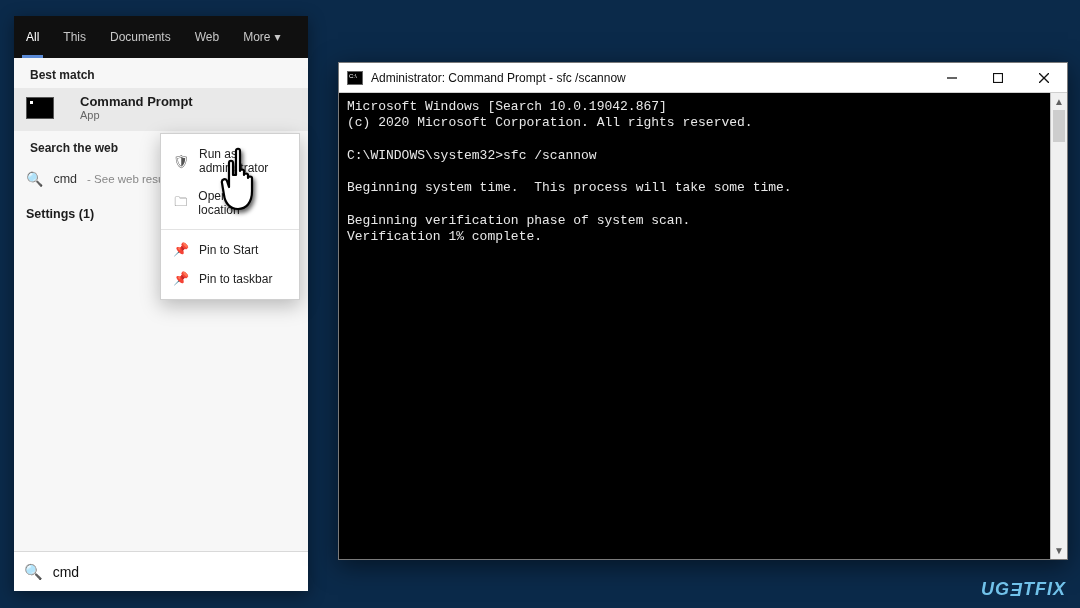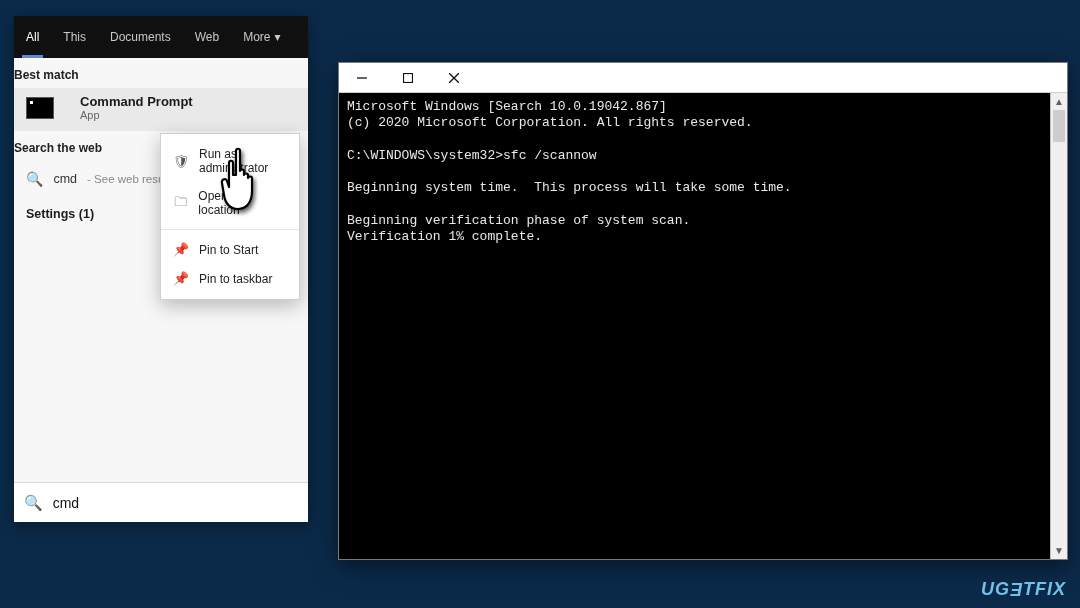--- a/index.html
+++ b/index.html
@@ -2,39 +2,39 @@
 <html><head>
 <meta charset="utf-8">
 <style>
   * { box-sizing: border-box; margin: 0; padding: 0; }
   html, body { width: 1080px; height: 608px; overflow: hidden; font-family: "Segoe UI", Arial, sans-serif; }
   body { background: #0b2a4a; position: relative; }
 
   
   .search-panel {
     position: absolute; left: 14px; top: 16px;
-    width: 294px; height: 506px;
+    width: 294px; height: 575px;
     background: #ffffff;
     box-shadow: 0 4px 16px rgba(0,0,0,0.4);
     display: flex; flex-direction: column;
   }
   .tabs {
     background: #101010; color: #d0d0d0;
     height: 42px; display: flex; align-items: center;
     font-size: 12px;
   }
   .tab { padding: 0 12px; height: 42px; display:flex; align-items:center; cursor:pointer; color:#c8c8c8;}
   .tab.active { color:#fff; position:relative;}
   .tab.active::after{
     content:""; position:absolute; left:8px; right:8px; bottom:0;
     height:3px; background:#5a8ad6;
   }
   .tab .chev { margin-left:4px; }
   .body-area { flex:1; background:#f7f7f7; position:relative; color:#1b1b1b; font-size:12.5px;}
-  .section-label{ padding:10px 0 6px; color:#222; font-weight:600; font-size:12px;}
+  .section-label{ padding:10px 16px 6px; color:#222; font-weight:600; font-size:12px;}
   .best-match{
     display:flex; align-items:center; gap:26px; padding:6px 12px 10px;
     background:#e9e9e9;
   }
   .cmd-icon{ width:28px; height:22px; background:#000; border:1px solid #555; position:relative;}
   .cmd-icon::before{content:""; position:absolute; left:3px; top:3px; width:3px; height:3px; background:#fff;}
   .bm-title{ font-size:13px; font-weight:600; }
   .bm-sub{ font-size:11px; color:#666;}
   .web-row{ display:flex; align-items:center; justify-content:space-between; padding:10px 12px; color:#333;}
   .web-left{ display:flex; align-items:center; gap:10px;}
@@ -185,20 +185,24 @@
     <span>Pin to taskbar</span>
   </div>
 </div>
 
 <svg class="cursor-hand" width="60" height="70" viewBox="0 0 60 70">
   <path d="M20 6 C20 3 24 3 24 6 L24 26 C24 24 28 24 28 26 L28 30 C28 28 32 28 32 30 L32 33 C32 31 36 31 36 33 L36 46 C36 58 30 64 22 64 C14 64 9 58 8 50 L6 38 C5 34 10 33 11 36 L13 42 L13 18 C13 15 17 15 17 18 L17 30 L20 30 Z" fill="#ffffff" stroke="#000000" stroke-width="2.2" stroke-linejoin="round"></path>
 </svg>
 
 <div class="cmd-window">
   <div class="titlebar">
+    <div class="title-left">
+      <div class="title-ico"></div>
+      <span>Administrator: Command Prompt - sfc  /scannow</span>
+    </div>
     <div class="win-controls">
       <div class="win-btn">
         <svg width="10" height="10">
             <line x1="0" y1="5" x2="10" y2="5" stroke="#111" stroke-width="1.3"></line>
           </svg>
       </div>
       <div class="win-btn">
         <svg width="10" height="10">
             <rect x="0.5" y="0.5" width="9" height="9" fill="none" stroke="#111" stroke-width="1.2"></rect>
           </svg>

